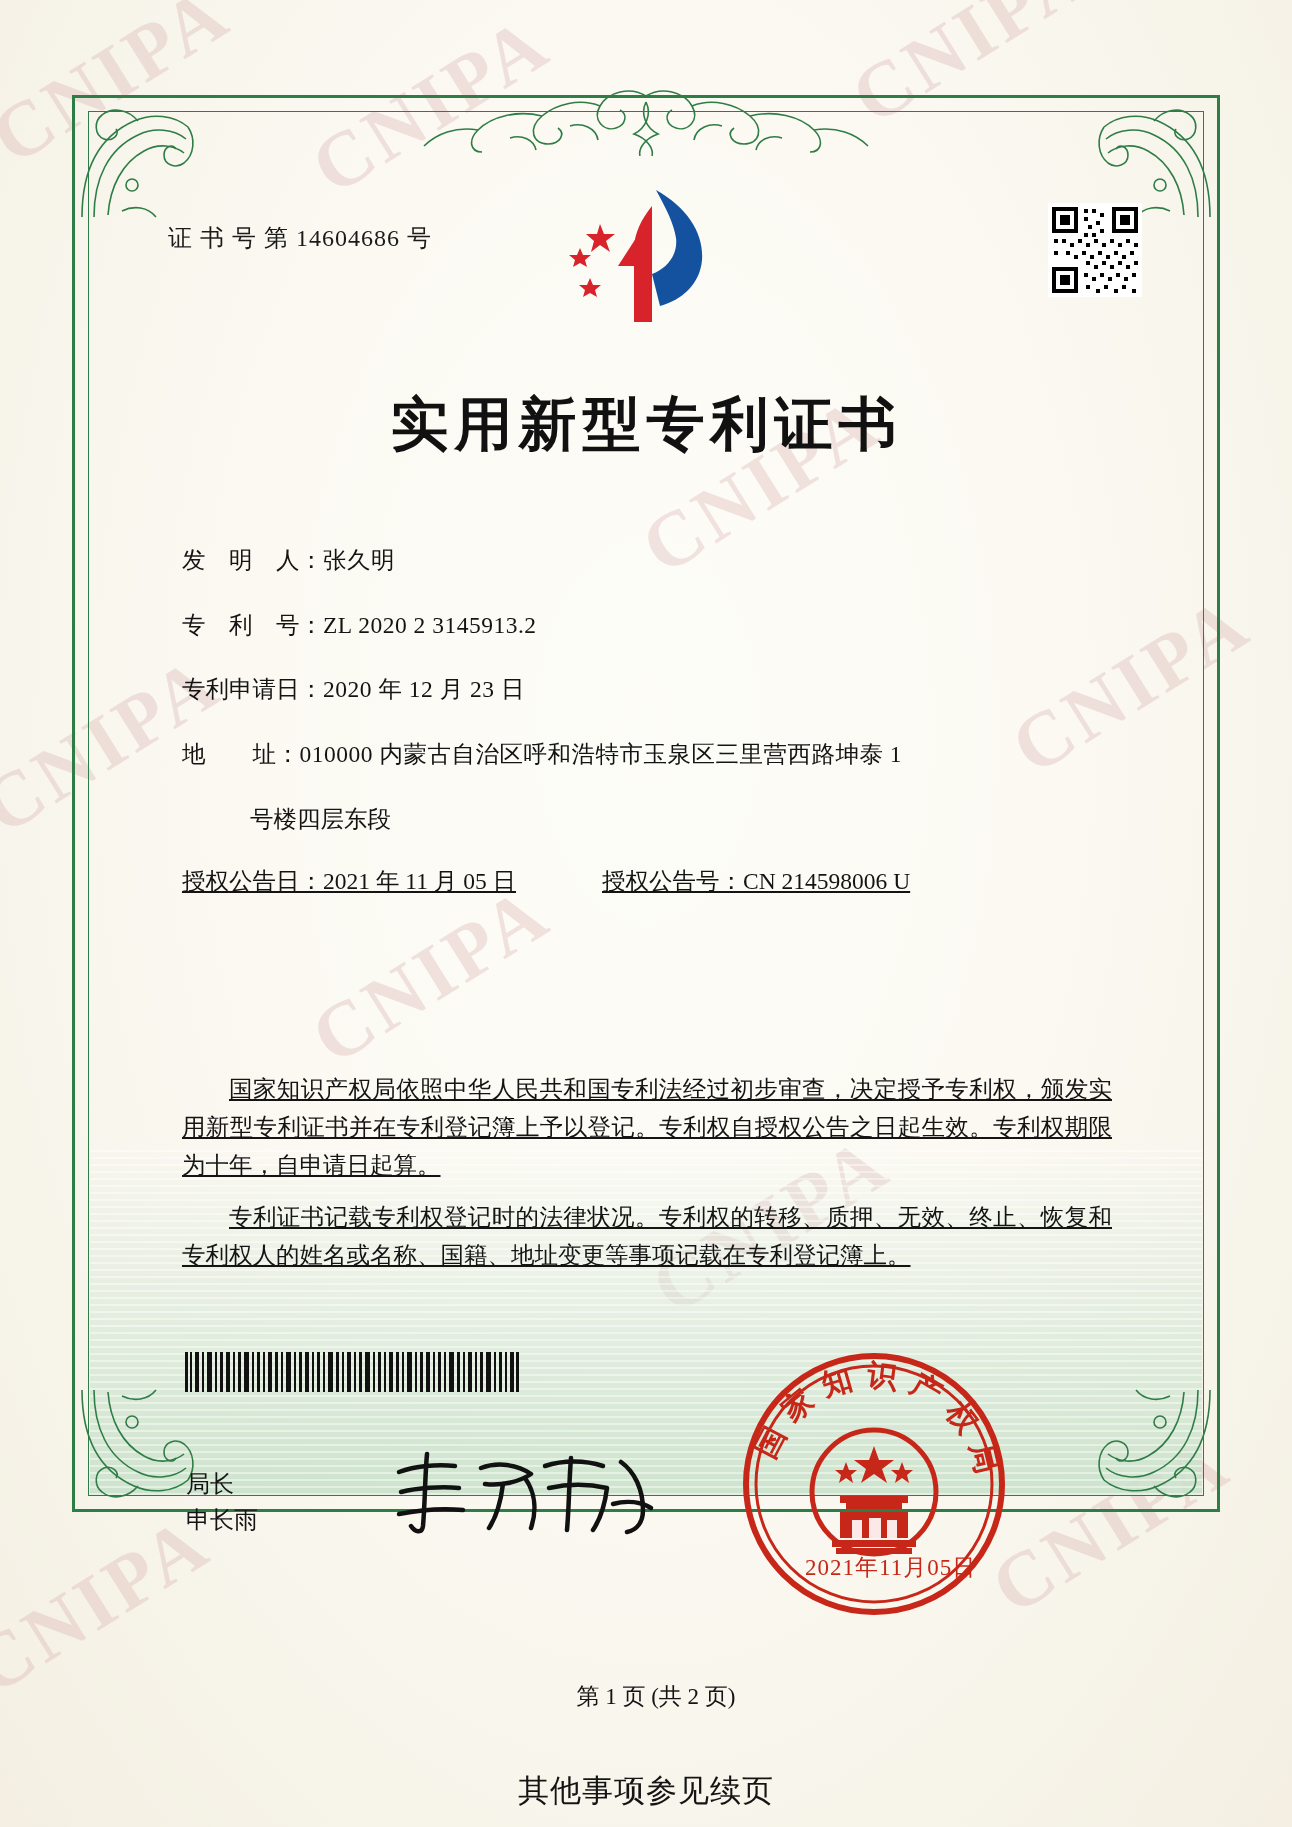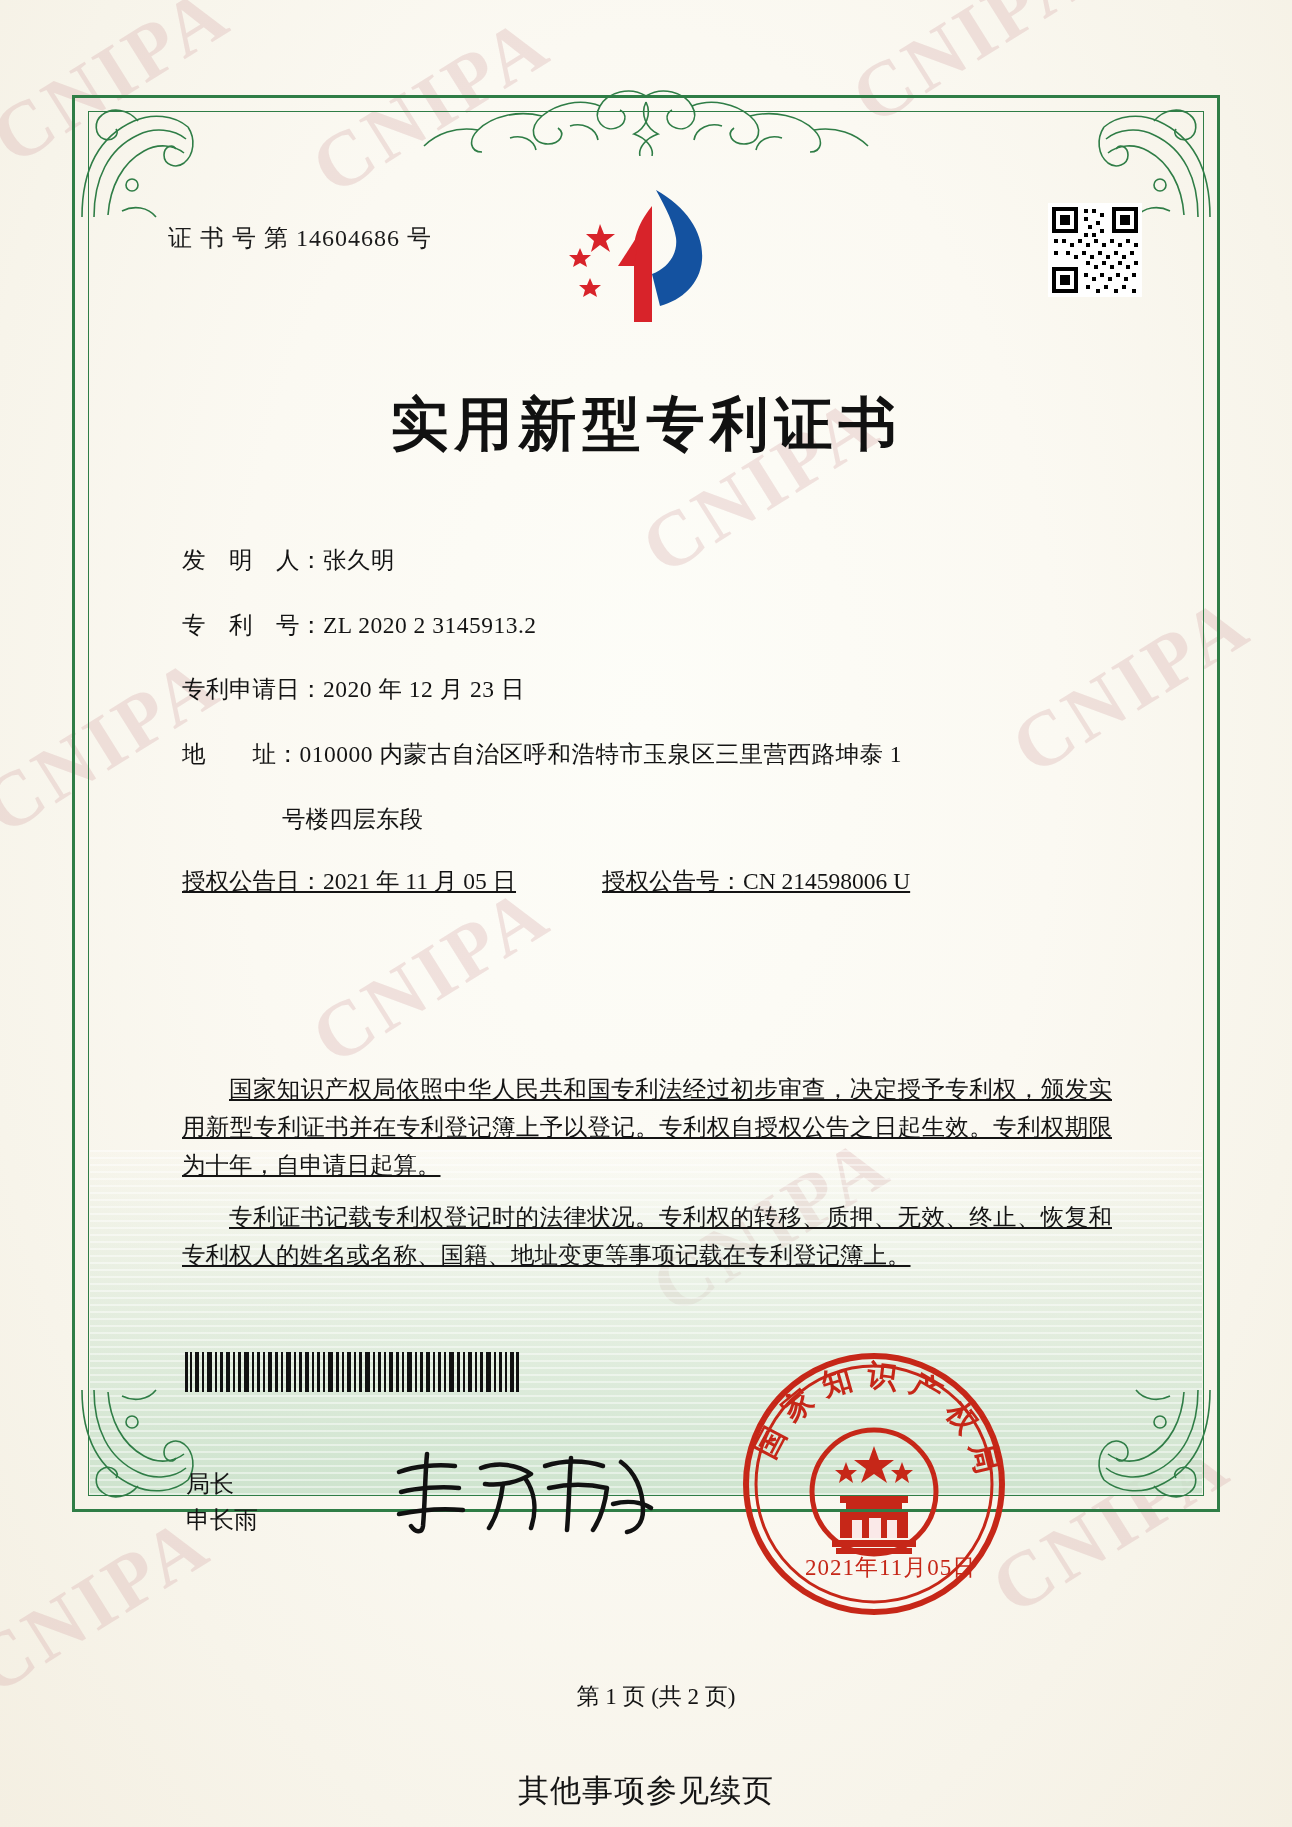--- a/index.html
+++ b/index.html
@@ -134,21 +134,21 @@
   .flabel {
     white-space: pre;
     flex: 0 0 auto;
   }
   .fvalue {
     flex: 1 1 auto;
     letter-spacing: 0.5px;
   }
   .frow.addr { }
   .addr-2 {
-    margin-left: 100px;
+    margin-left: 68px;
     margin-bottom: 30px;
     font-size: 23.5px;
   }
   .frow.pub { margin-bottom: 26px; text-decoration: underline; }
   .pub-right { margin-left: 86px; white-space: pre; }
 
   
   .paras {
     position: absolute;
     left: 182px; top: 1070px;

